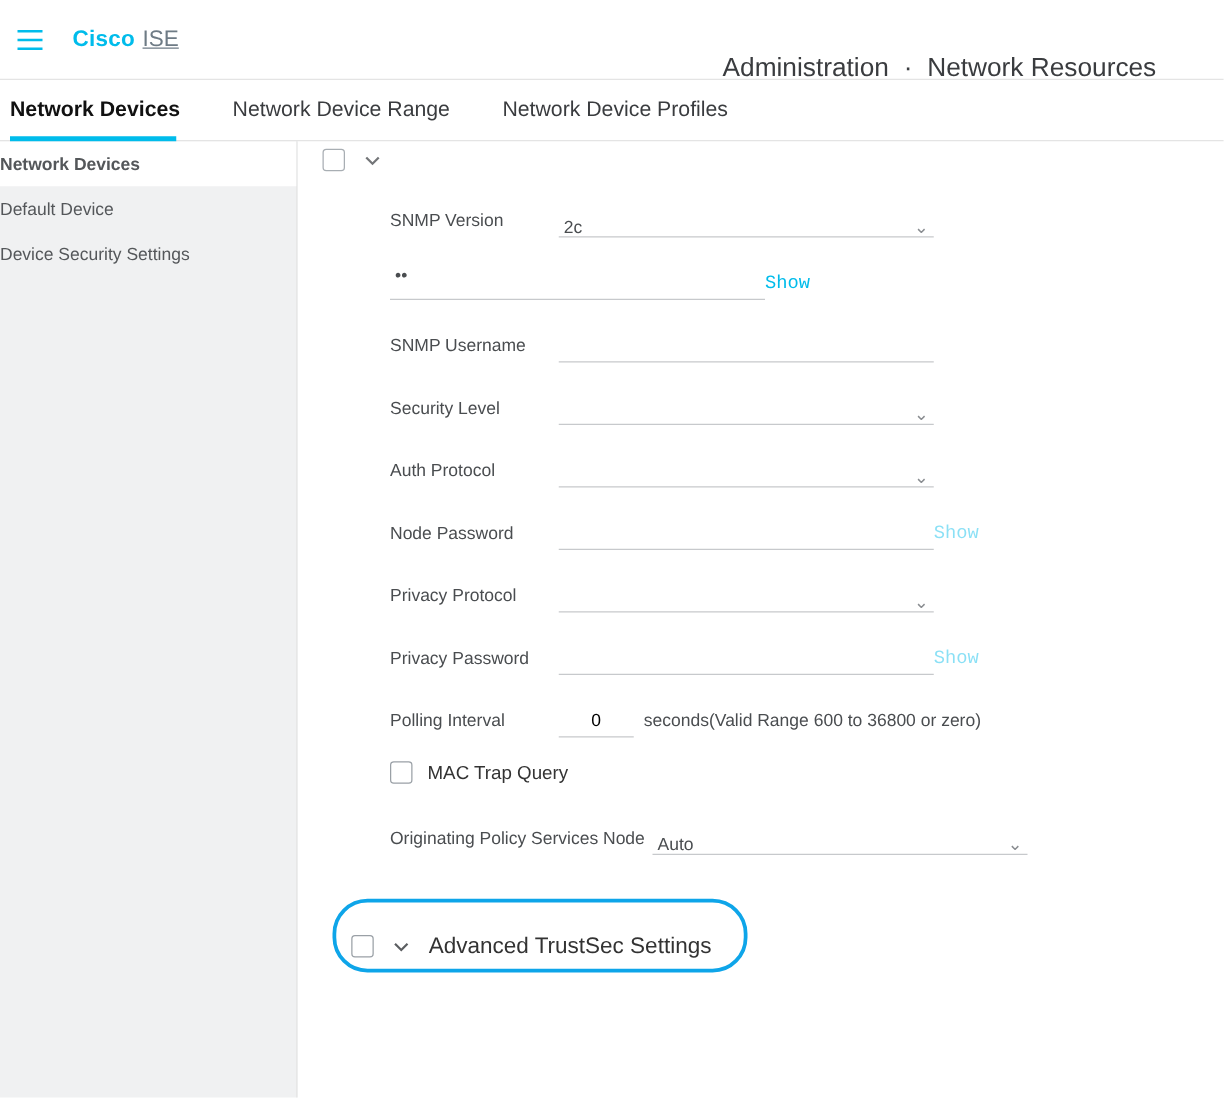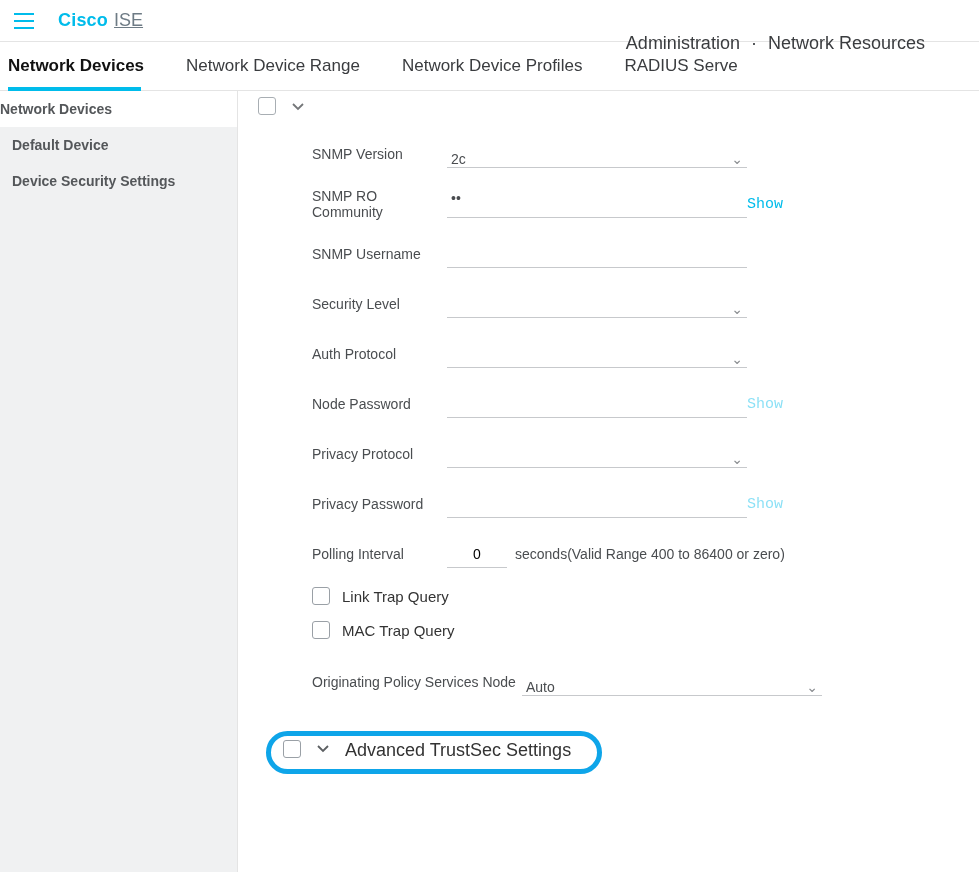--- a/index.html
+++ b/index.html
@@ -1,39 +1,39 @@
 <!DOCTYPE html>
 <html><head>
 <meta charset="utf-8">
 <style>
 * { margin:0; padding:0; box-sizing:border-box; font-family: -apple-system, "Helvetica Neue", Arial, sans-serif; }
 body { width:979px; height:878px; overflow:hidden; background:#fff; color:#222; }
 
 
-.topbar { height:42px; display:flex; align-items:center; padding:16px 14px; border-bottom:1px solid #e4e4e4; }
+.topbar { height:64px; display:flex; align-items:center; padding:16px 14px; border-bottom:1px solid #e4e4e4; }
 .hamburger { width:20px; height:16px; display:flex; flex-direction:column; justify-content:space-between; cursor:pointer; }
 .hamburger span { display:block; height:2px; background:#00bceb; }
 .brand { display:flex; align-items:baseline; gap:6px; margin-left:24px; }
 .brand-cisco { color:#00bceb; font-weight:700; font-size:18px; letter-spacing:0.2px; }
 .brand-ise { color:#6e7b85; font-size:18px; font-weight:400;text-decoration:underline; }
-.breadcrumb { margin-left:auto; margin-right:40px; font-size:18px; color:#3a3c3f;margin-top:46px; }
+.breadcrumb { margin-left:auto; margin-right:40px; font-size:21px; color:#3a3c3f;margin-top:46px; }
 .breadcrumb .sep { margin:0 6px; }
 
 
 .tabs { height:49px; display:flex; align-items:center; gap:42px; padding:0 8px; border-bottom:1px solid #e4e4e4; font-size:17px; color:#3a3c3f; position:relative; }
 .tab { white-space:nowrap; cursor:pointer; padding:12px 0; font-weight:500; }
 .tab.active { font-weight:700; color:#111; }
 .tab-underline { position:absolute; height:4px; background:#00bceb; bottom:-1px; left:8px; width:133px; }
 
 
 .body { display:flex; height:calc(100% - 97px); }
 .sidebar { width:238px; background:#f0f1f2; border-right:1px solid #e4e4e4; font-size:14px; color:#54575a; }
 .side-item { padding:10px 4px 10px 0; cursor:pointer; }
 .side-item.level1 { font-weight:700; background:#fff; }
-.side-item.sub { padding-left:12px;font-weight:bold; }
+.side-item.sub { padding-left:0; }
 
 .main { flex:1; overflow:auto; padding:0 20px 40px 20px; position:relative; }
 
 
 .section { display:flex; align-items:center; gap:14px; padding:14px 0; font-size:18px; color:#333; }
 .section .chev { width:16px; color:#5c5f62; }
 .section .title { }
 
 
 .cbox { width:18px; height:18px; border:1.5px solid #9aa0a6; border-radius:3px; display:flex; align-items:center; justify-content:center; background:#fff; cursor:pointer; }
@@ -49,21 +49,21 @@
 .row .field.select { display:flex; align-items:flex-end; justify-content:space-between; cursor:pointer; }
 .row .chev-sm { color:#8a8d91; font-size:14px; }
 .row .show-btn { color:#00bceb; font-size:15px; font-weight:500; cursor:pointer;font-family:Liberation Mono, monospace; }
 .row .show-btn.disabled { opacity:0.45; cursor:default; }
 .row .field.small { width:60px; text-align:center; }
 .hint { margin-left:8px; font-size:14px; color:#4a4d50; }
 
 .checkline { display:flex; align-items:center; gap:12px; padding:8px 0; font-size:15px; color:#333; }
 
 
-.highlight-wrap { border:5px solid #0ea5e9; border-radius:28px; padding:4px 26px 8px 12px; display:inline-flex; gap:14px; margin-top:24px; margin-left:8px; }
+.highlight-wrap { border:3px solid #0ea5e9; border-radius:28px; padding:24px 26px 8px 12px; display:inline-flex; align-items:center; gap:14px; margin-top:24px; margin-left:8px; }
 </style>
 </head>
 <body>
 
 <div class="topbar">
   <div class="hamburger">
       <span></span>
       <span></span>
       <span></span>
     </div>
@@ -75,21 +75,20 @@
     <span>Administration</span>
     <span class="sep">·</span>
     <span>Network Resources</span>
   </div>
 </div>
 
 <div class="tabs">
   <div class="tab active">Network Devices</div>
   <div class="tab">Network Device Range</div>
   <div class="tab">Network Device Profiles</div>
-  <div class="tab">RADIUS Serve</div>
   <div class="tab-underline"></div>
 </div>
 
 <div class="body">
   <div class="sidebar">
     <div class="side-item level1">Network Devices</div>
     <div class="side-item sub">Default Device</div>
     <div class="side-item sub">Device Security Settings</div>
   </div>
 
@@ -111,21 +110,20 @@
 
       <div class="row">
         <span class="label">SNMP Version</span>
         <div class="field select">
           <span>2c</span>
           <span class="chev-sm">⌄</span>
         </div>
       </div>
 
       <div class="row">
-        <span class="label">SNMP RO Community</span>
         <div class="field"><span>••</span></div>
         <span class="show-btn">Show</span>
       </div>
 
       <div class="row">
         <span class="label">SNMP Username</span>
         <div class="field"></div>
       </div>
 
       <div class="row">
@@ -160,27 +158,23 @@
 
       <div class="row">
         <span class="label">Privacy Password</span>
         <div class="field"></div>
         <span class="show-btn disabled">Show</span>
       </div>
 
       <div class="row">
         <span class="label">Polling Interval</span>
         <input class="field small" value="0" style="">
-        <span class="hint">seconds(Valid Range 400 to 86400 or zero)</span>
+        <span class="hint">seconds(Valid Range 600 to 36800 or zero)</span>
       </div>
 
-      <div class="checkline">
-        <div class="cbox"></div>
-        <span>Link Trap Query</span>
-      </div>
       <div class="checkline">
         <div class="cbox"></div>
         <span>MAC Trap Query</span>
       </div>
 
       <div class="row" style="margin-top:10px">
         <span class="label" style="width:210px">Originating Policy Services Node</span>
         <div class="field select">
           <span>Auto</span>
           <span class="chev-sm">⌄</span>

